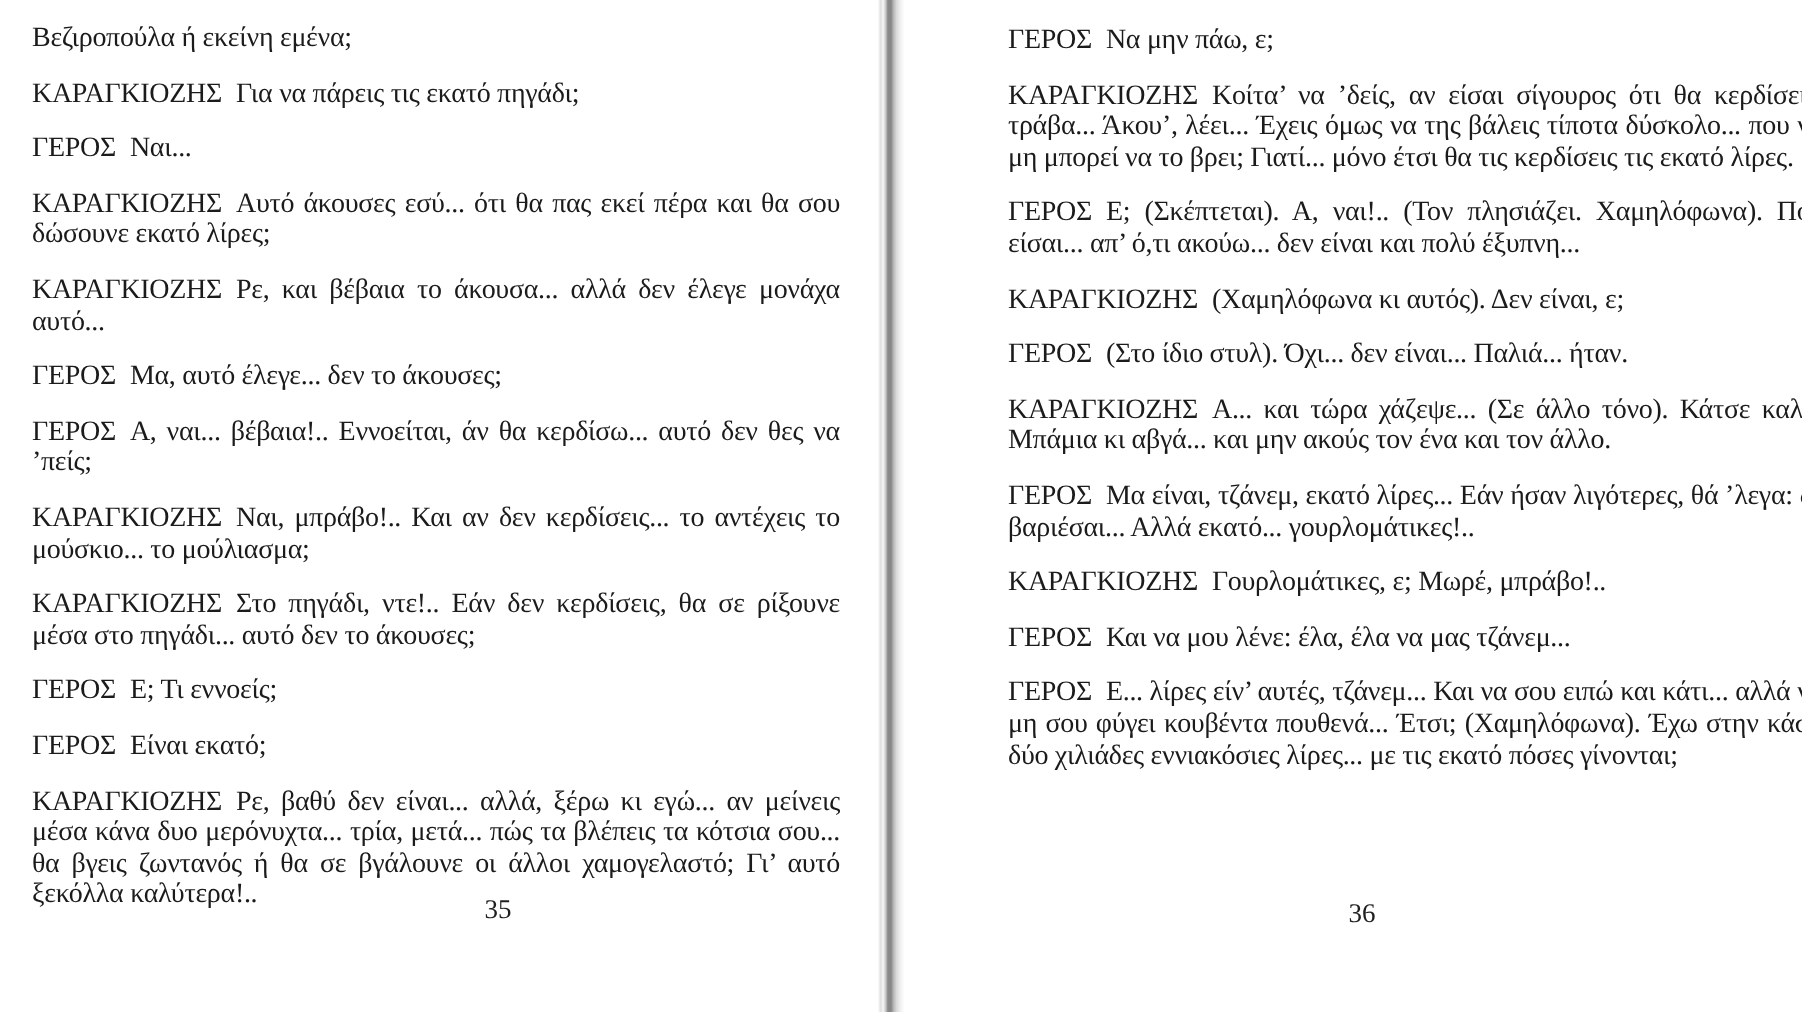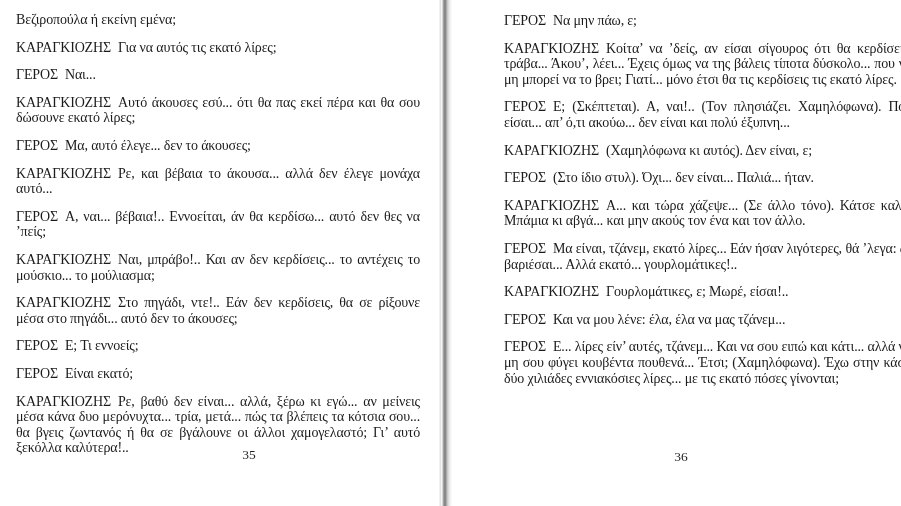--- a/index.html
+++ b/index.html
@@ -85,44 +85,44 @@
       #ffffff 100%);
   }
 </style>
 </head>
 <body>
 
 <div class="spread">
 
   <div class="page page-left">
     <p><span class="speaker"></span><span>Βεζιροπούλα ή εκείνη εμένα;</span></p>
-    <p><span class="speaker">ΚΑΡΑΓΚΙΟΖΗΣ</span><span>Για να αυτός τις εκατό λίρες;</span></p>
+    <p><span class="speaker">ΚΑΡΑΓΚΙΟΖΗΣ</span><span>Για να πάρεις τις εκατό πηγάδι;</span></p>
     <p><span class="speaker">ΓΕΡΟΣ</span><span>Ναι...</span></p>
     <p><span class="speaker">ΚΑΡΑΓΚΙΟΖΗΣ</span><span>Αυτό άκουσες εσύ... ότι θα πας εκεί πέρα και θα σου δώσουνε εκατό λίρες;</span></p>
+    <p><span class="speaker">ΚΑΡΑΓΚΙΟΖΗΣ</span><span>Ρε, και βέβαια το άκουσα... αλλά δεν έλεγε μονάχα αυτό...</span></p>
     <p><span class="speaker">ΓΕΡΟΣ</span><span>Μα, αυτό έλεγε... δεν το άκουσες;</span></p>
-    <p><span class="speaker">ΚΑΡΑΓΚΙΟΖΗΣ</span><span>Ρε, και βέβαια το άκουσα... αλλά δεν έλεγε μονάχα αυτό...</span></p>
     <p><span class="speaker">ΓΕΡΟΣ</span><span>Α, ναι... βέβαια!.. Εννοείται, άν θα κερδίσω... αυτό δεν θες να ’πείς;</span></p>
     <p><span class="speaker">ΚΑΡΑΓΚΙΟΖΗΣ</span><span>Ναι, μπράβο!.. Και αν δεν κερδίσεις... το αντέχεις το μούσκιο... το μούλιασμα;</span></p>
     <p><span class="speaker">ΚΑΡΑΓΚΙΟΖΗΣ</span><span>Στο πηγάδι, ντε!.. Εάν δεν κερδίσεις, θα σε ρίξουνε μέσα στο πηγάδι... αυτό δεν το άκουσες;</span></p>
     <p><span class="speaker">ΓΕΡΟΣ</span><span>Ε; Τι εννοείς;</span></p>
     <p><span class="speaker">ΓΕΡΟΣ</span><span>Είναι εκατό;</span></p>
     <p><span class="speaker">ΚΑΡΑΓΚΙΟΖΗΣ</span><span>Ρε, βαθύ δεν είναι... αλλά, ξέρω κι εγώ... αν μείνεις μέσα κάνα δυο μερόνυχτα... τρία, μετά... πώς τα βλέπεις τα κότσια σου... θα βγεις ζωντανός ή θα σε βγάλουνε οι άλλοι χαμογελαστό; Γι’ αυτό ξεκόλλα καλύτερα!..</span></p>
   </div>
 
   <div class="gutter"></div>
 
   <div class="page page-right">
     <p><span class="speaker">ΓΕΡΟΣ</span><span>Να μην πάω, ε;</span></p>
     <p><span class="speaker">ΚΑΡΑΓΚΙΟΖΗΣ</span><span>Κοίτα’ να ’δείς, αν είσαι σίγουρος ότι θα κερδίσεις, τράβα... Άκου’, λέει... Έχεις όμως να της βάλεις τίποτα δύσκολο... που να μη μπορεί να το βρει; Γιατί... μόνο έτσι θα τις κερδίσεις τις εκατό λίρες.</span></p>
     <p><span class="speaker">ΓΕΡΟΣ</span><span>Ε; (Σκέπτεται). Α, ναι!.. (Τον πλησιάζει. Χαμηλόφωνα). Πού είσαι... απ’ ό,τι ακούω... δεν είναι και πολύ έξυπνη...</span></p>
     <p><span class="speaker">ΚΑΡΑΓΚΙΟΖΗΣ</span><span>(Χαμηλόφωνα κι αυτός). Δεν είναι, ε;</span></p>
     <p><span class="speaker">ΓΕΡΟΣ</span><span>(Στο ίδιο στυλ). Όχι... δεν είναι... Παλιά... ήταν.</span></p>
     <p><span class="speaker">ΚΑΡΑΓΚΙΟΖΗΣ</span><span>Α... και τώρα χάζεψε... (Σε άλλο τόνο). Κάτσε καλά, Μπάμια κι αβγά... και μην ακούς τον ένα και τον άλλο.</span></p>
     <p><span class="speaker">ΓΕΡΟΣ</span><span>Μα είναι, τζάνεμ, εκατό λίρες... Εάν ήσαν λιγότερες, θά ’λεγα: δε βαριέσαι... Αλλά εκατό... γουρλομάτικες!..</span></p>
-    <p><span class="speaker">ΚΑΡΑΓΚΙΟΖΗΣ</span><span>Γουρλομάτικες, ε; Μωρέ, είσαι!..</span></p>
+    <p><span class="speaker">ΚΑΡΑΓΚΙΟΖΗΣ</span><span>Γουρλομάτικες, ε; Μωρέ, μπράβο!..</span></p>
     <p><span class="speaker">ΓΕΡΟΣ</span><span>Και να μου λένε: έλα, έλα να μας τζάνεμ...</span></p>
     <p><span class="speaker">ΓΕΡΟΣ</span><span>Ε... λίρες είν’ αυτές, τζάνεμ... Και να σου ειπώ και κάτι... αλλά να μη σου φύγει κουβέντα πουθενά... Έτσι; (Χαμηλόφωνα). Έχω στην κάσα δύο χιλιάδες εννιακόσιες λίρες... με τις εκατό πόσες γίνονται;</span></p>
   </div>
 
   <div class="page-number page-number-left">35</div>
   <div class="page-number page-number-right">36</div>
 
 </div>
 
 </body></html>

